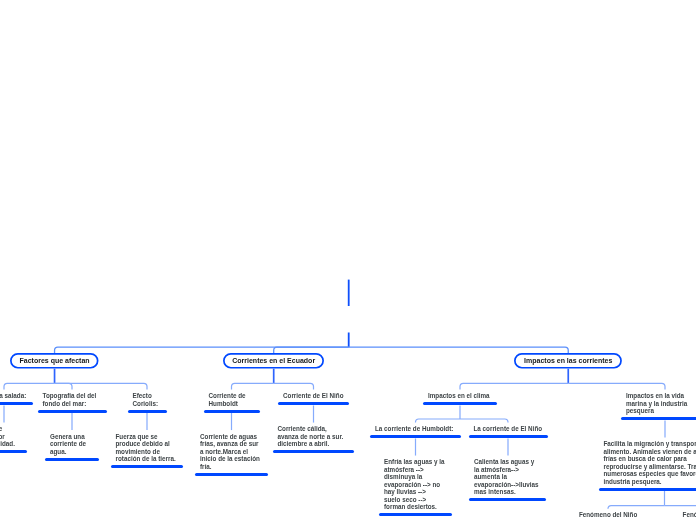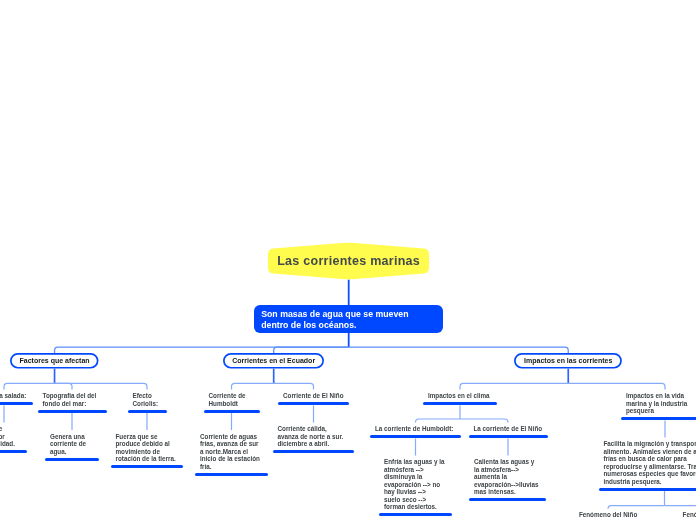--- a/index.html
+++ b/index.html
@@ -66,33 +66,21 @@
       <path d="M665 420.48 V437.58" stroke="#86abfc" stroke-width="1.22"></path>
       <path d="M460 405.48 V419" stroke="#86abfc" stroke-width="1.22"></path>
       <path d="M460 419 H418.7 Q415.5 419 415.5 422.2 V422.58" stroke="#86abfc" stroke-width="1.22"></path>
       <path d="M460 419 H504.8 Q508 419 508 422.2 V422.58" stroke="#86abfc" stroke-width="1.22"></path>
       <path d="M664.5 490.96 V505.6" stroke="#86abfc" stroke-width="1.22"></path>
       <path d="M664.5 505.6 H611.2 Q608 505.6 608 508.8 V508.06" stroke="#86abfc" stroke-width="1.22"></path>
       <path d="M664.5 505.6 H708.5 Q711.7 505.6 711.7 508.8 V508.06" stroke="#86abfc" stroke-width="1.22"></path>
     </g>
   </svg>
 
-  <div id="root-node">
-    <svg width="161" height="38" viewBox="0 0 161 38" xmlns="http://www.w3.org/2000/svg">
-      <path d="M0 12.3 Q0 7.2 5.1 6.5 L74 1.0 Q80.5 0.5 87 1.0 L155.9 6.5
-               Q161 7.2 161 12.3 L161 25.7 Q161 30.8 155.9 31.5 L87 37
-               Q80.5 37.5 74 37 L5.1 31.5 Q0 30.8 0 25.7 Z" fill="#fffc4d"></path>
-    </svg>
-    <div class="label">Las corrientes marinas</div>
-  </div>
-
-  <div id="def-node">
-    <div class="label">Son masas de agua que se mueven
-dentro de los océanos.</div>
-  </div>
+
 
   <div class="pill" style="left:10.3px;top:353.1px;width:88.5px;height:15.6px;">
     <svg width="88.5" height="15.6" viewBox="0 0 88.5 15.6" xmlns="http://www.w3.org/2000/svg">
       <rect x="0.85" y="0.85" width="86.8" height="13.9" rx="6.95" ry="6.95" fill="#ffffff" stroke="#0048ff" stroke-width="1.7"></rect>
     </svg>
     <div class="plabel">Factores que afectan</div>
   </div>
   <div class="pill" style="left:223.2px;top:353.1px;width:101.0px;height:15.6px;">
     <svg width="101.0" height="15.6" viewBox="0 0 101.0 15.6" xmlns="http://www.w3.org/2000/svg">
       <rect x="0.85" y="0.85" width="99.3" height="13.9" rx="6.95" ry="6.95" fill="#ffffff" stroke="#0048ff" stroke-width="1.7"></rect>

